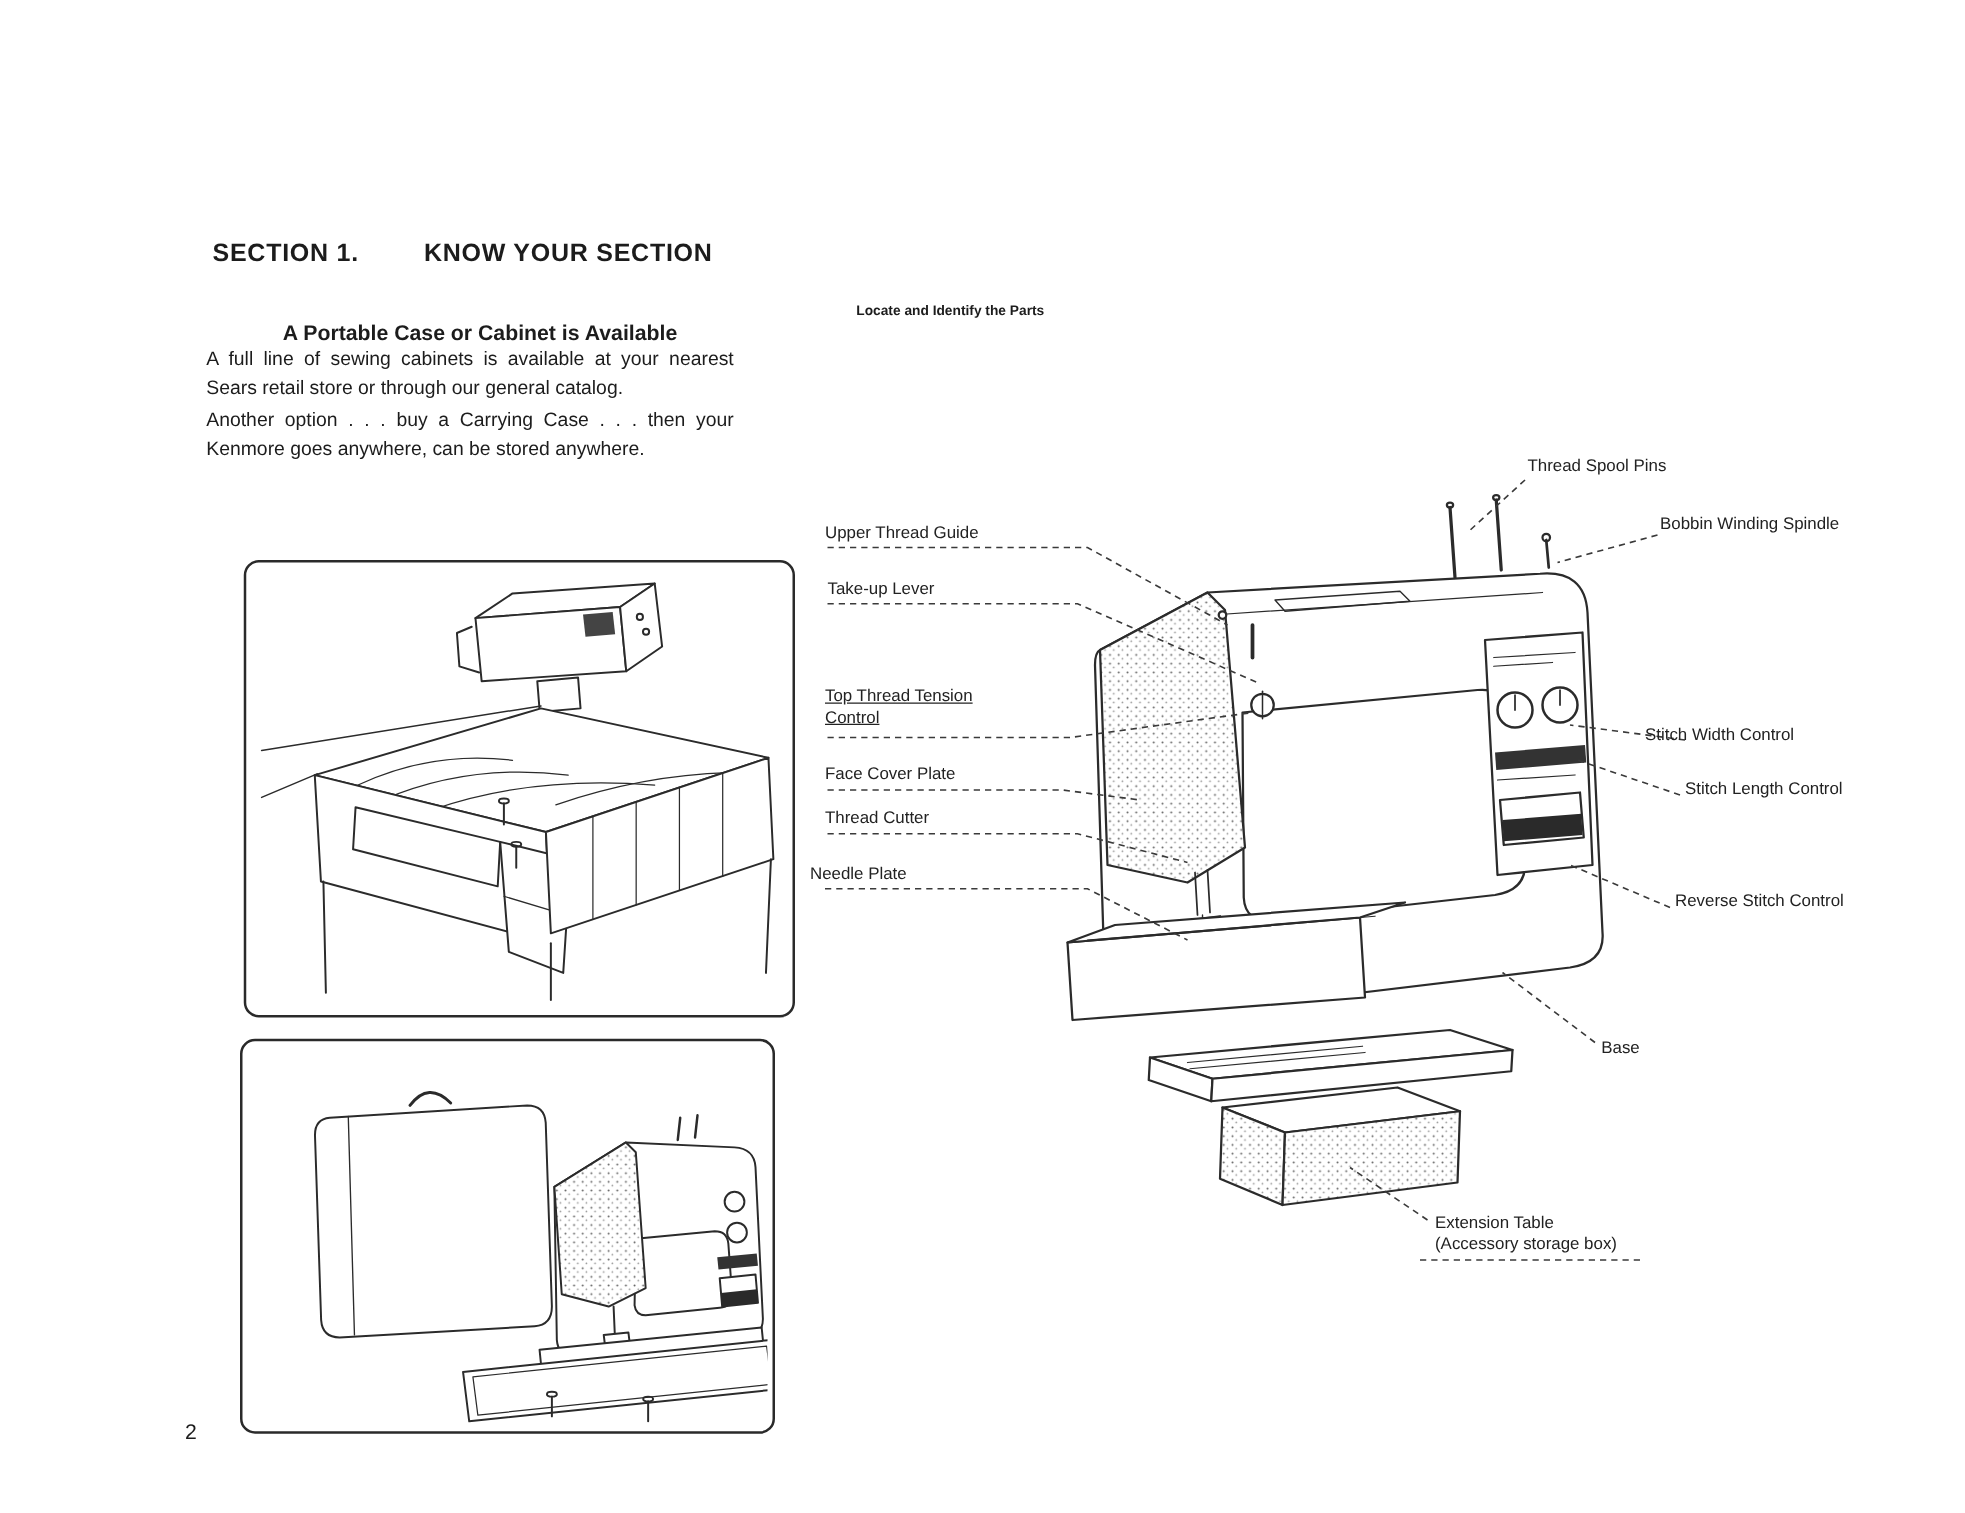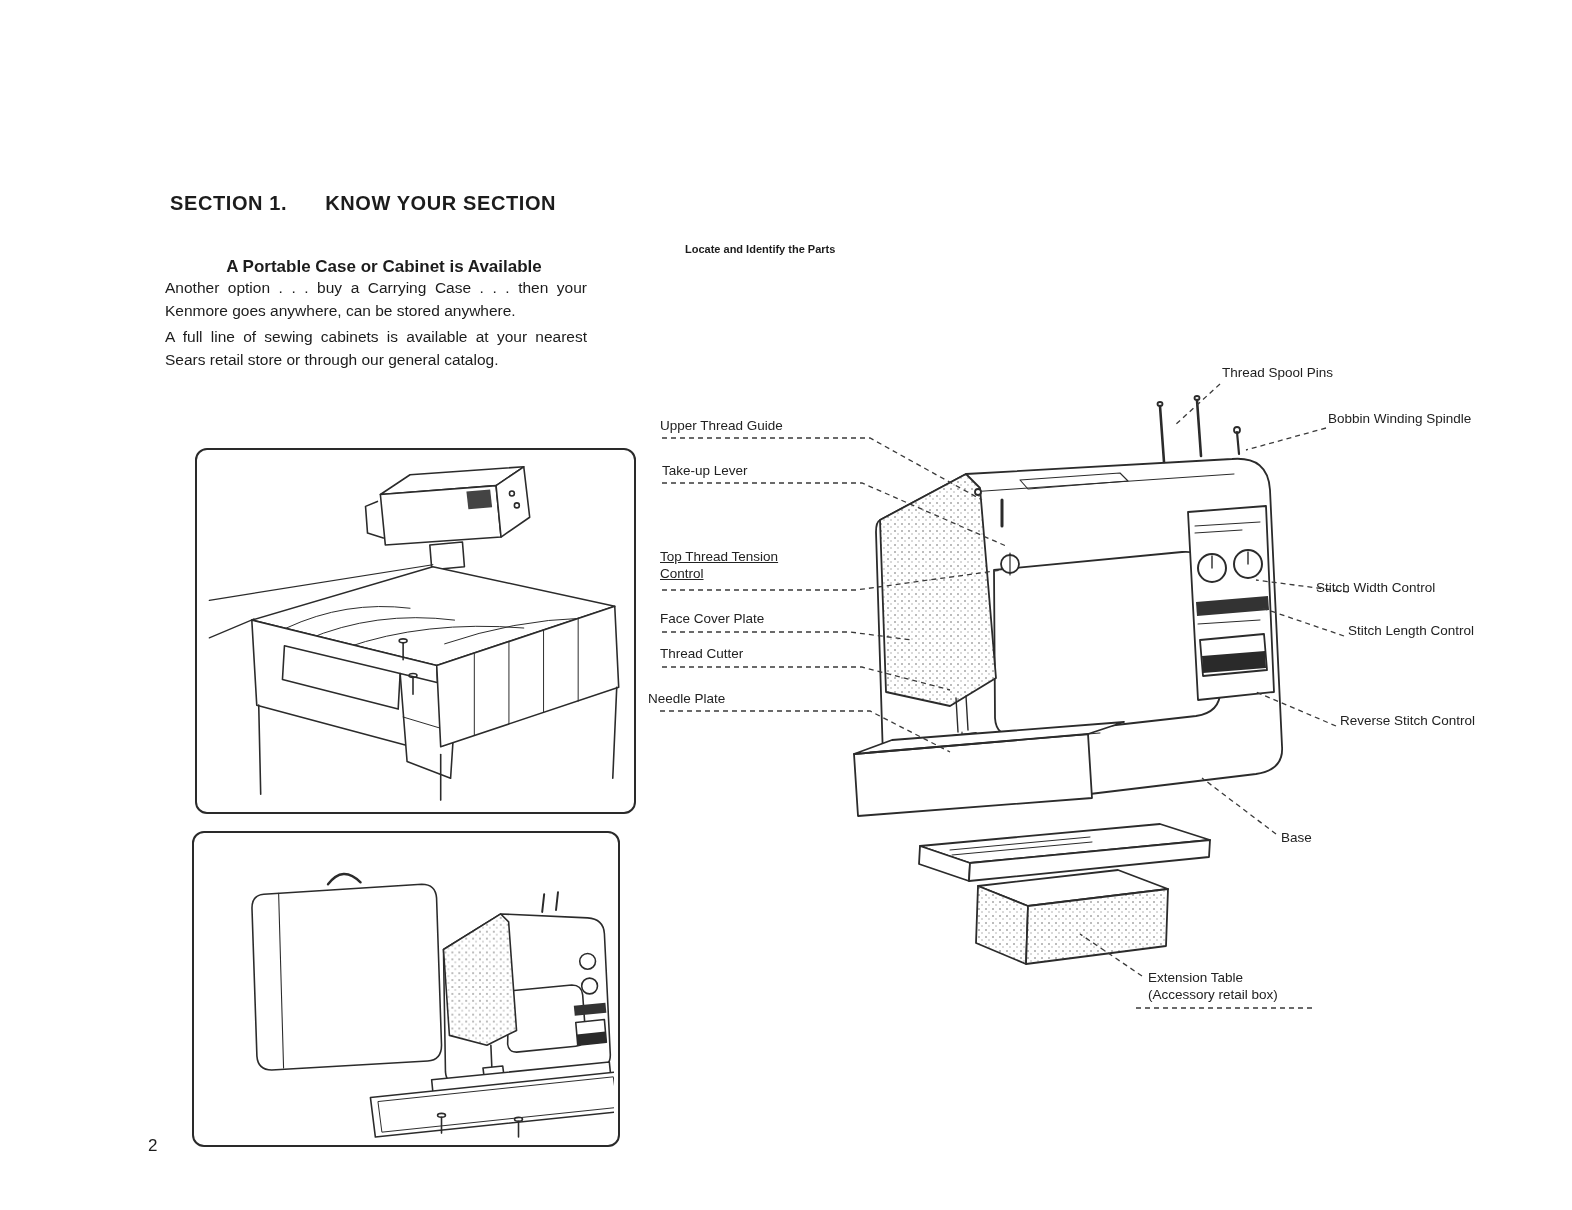--- a/index.html
+++ b/index.html
@@ -1,21 +1,21 @@
 <!DOCTYPE html>
 <html><head>
 <meta charset="utf-8">
 <style>
   html,body{margin:0;padding:0;}
   body{
     width:1572px;height:1210px;background:#ffffff;position:relative;
     font-family:"Liberation Sans", sans-serif;color:#1c1c1c;overflow:hidden;
   }
   .section-title{position:absolute;left:170px;top:192px;font-size:20px;font-weight:bold;letter-spacing:.6px;}
-  .section-title .num{margin-right:38px;}
+  .section-title .num{margin-right:52px;}
   .left-heading{position:absolute;left:183px;top:241px;width:370px;margin:16px;font-size:17px;font-weight:bold;text-align:center;}
   .body-copy{position:absolute;left:165px;top:276px;width:422px;font-size:15.5px;line-height:1.5;text-align:justify;}
   .body-copy p{margin:0 0 2px 0;}
   .illus-box{position:absolute;border:2px solid #2a2a2a;border-radius:12px;background:#fff;overflow:hidden;}
   .box1{left:155px;top:432px;width:437px;height:362px;}
   .box2{left:152px;top:815px;width:424px;height:312px;}
   .illus-box svg{display:block;}
   .page-number{position:absolute;left:148px;top:1136px;font-size:17px;}
   .right-heading{position:absolute;left:685px;top:243px;margin:0;font-size:11px;font-weight:bold;}
   .diagram{position:absolute;left:620px;top:340px;width:952px;height:700px;}
@@ -41,22 +41,22 @@
 
 <div>
 
   <header class="section-title">
     <span class="num">SECTION 1.</span><span>KNOW YOUR SECTION</span>
   </header>
 
   <section>
     <h2 class="left-heading">A Portable Case or Cabinet is Available</h2>
     <div class="body-copy">
+      <p>A full line of sewing cabinets is available at your nearest Sears retail store or through our general catalog.</p>
       <p>Another option . . . buy a Carrying Case . . . then your Kenmore goes anywhere, can be stored anywhere.</p>
-      <p>A full line of sewing cabinets is available at your nearest Sears retail store or through our general catalog.</p>
     </div>
 
     <figure class="illus-box box1">
       <svg width="433" height="358" viewBox="0 0 437 362">
         <g stroke="#2b2b2b" stroke-width="1.6" fill="none" stroke-linejoin="round" stroke-linecap="round">
 
           <path d="M185 45 L215 25 L330 17 L302 36 Z" fill="#fff"></path>
           <path d="M185 45 L302 36 L307 88 L190 96 Z" fill="#fff"></path>
           <path d="M302 36 L330 17 L336 68 L307 88 Z" fill="#fff"></path>
           <path d="M182 52 L170 57 L172 84 L188 89"></path>
@@ -234,18 +234,18 @@
       <div class="lbl lbl-thread-cutter">Thread Cutter</div>
       <div class="lbl lbl-needle-plate">Needle Plate</div>
       <div class="lbl lbl-thread-spool-pins">Thread Spool Pins</div>
       <div class="lbl lbl-bobbin-winding-spindle">Bobbin Winding Spindle</div>
       <div class="lbl lbl-stitch-width-control">Stitch Width Control</div>
       <div class="lbl lbl-stitch-length-control">Stitch Length Control</div>
       <div class="lbl lbl-reverse-stitch-control">Reverse Stitch Control</div>
       <div class="lbl lbl-base">Base</div>
       <div class="lbl lbl-extension-table">
         <div>Extension Table</div>
-        <div>(Accessory retail box)</div>
+        <div>(Accessory storage box)</div>
       </div>
     </div>
   </section>
 
 </div>
 
 </body></html>

